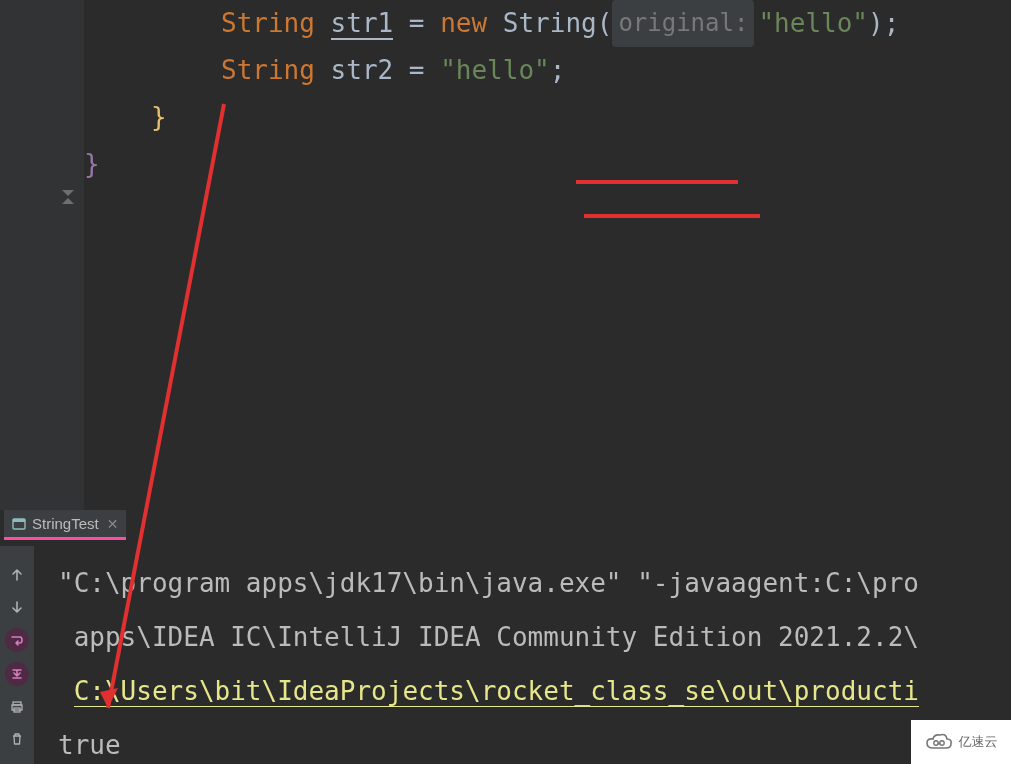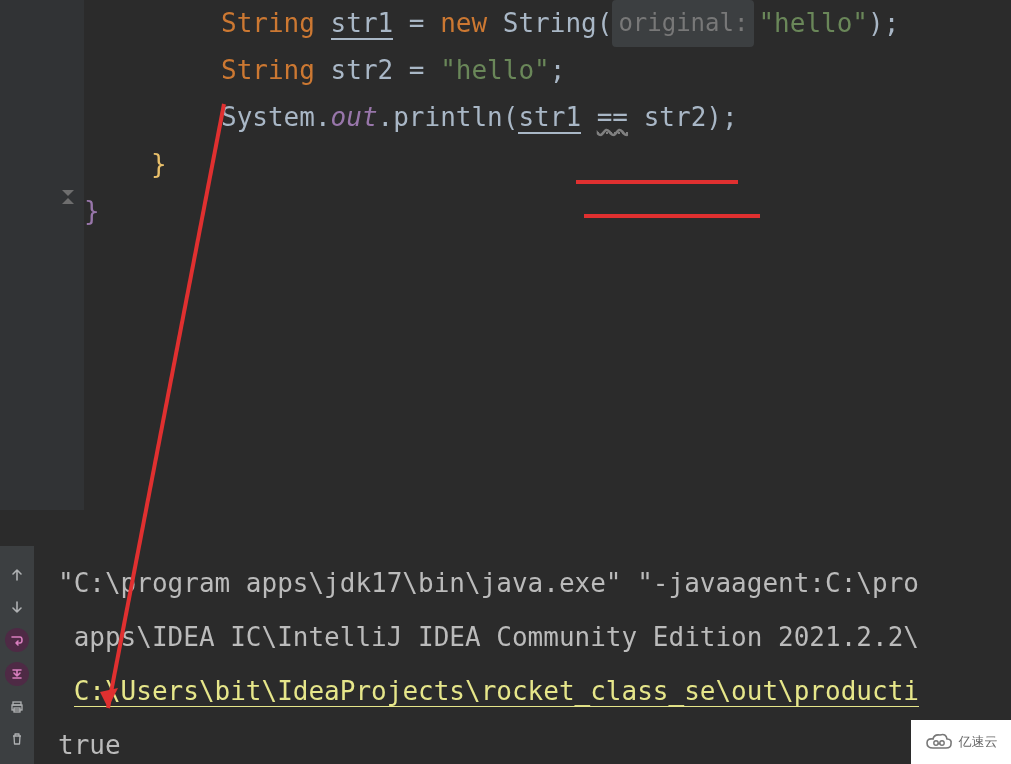--- a/index.html
+++ b/index.html
@@ -67,26 +67,37 @@
       <div class="fold-icon">
         <svg width="16" height="14" viewBox="0 0 16 14">
           <path d="M2 0 L14 0 L8 6 Z" fill="#6e6e6e"></path>
           <path d="M2 14 L14 14 L8 8 Z" fill="#6e6e6e"></path>
         </svg>
       </div>
     </div>
     <div class="code" id="code-lines">
         <div class="line"><span class="pad indent1"></span><span class="kw">String </span><span class="ident underline">str1</span><span class="pun"> = </span><span class="kw">new </span><span class="ident">String(</span><span class="hint-box">original:</span><span class="str">"hello"</span><span class="pun">);</span></div>
         <div class="line"><span class="pad indent1"></span><span class="kw">String </span><span class="ident">str2 = </span><span class="str">"hello"</span><span class="pun">;</span></div>
-        <div class="line"><span class="pad indent1"></span><span class="ident">System.</span><span class="field">out</span><span class="ident">.println(</span><span class="ident underline">str1</span><span class="pun"> </span><span class="op-eq wavy">==</span><span class="ident"> str2</span><span class="pun">);</span></div>
         <div class="line"><span class="pad indent0b"></span><span class="brace1">}</span></div>
         <div class="line"><span class="pad indent0a"></span><span class="brace2">}</span></div>
       </div>
   </div>
 
+  <div class="tabbar">
+    <div class="tab">
+      <span class="tab-icon">
+        <svg width="14" height="14" viewBox="0 0 14 14">
+            <rect x="1" y="2" width="12" height="10" rx="1" fill="none" stroke="#8fbcbb" stroke-width="1.4"></rect>
+            <rect x="1" y="2" width="12" height="3" fill="#8fbcbb"></rect>
+          </svg>
+      </span>
+      <span>StringTest</span>
+      <span class="tab-close">✕</span>
+    </div>
+  </div>
 
   <div class="run">
     <div class="run-gutter">
       <div class="run-btn">
           <svg width="14" height="14" viewBox="0 0 14 14">
             <path d="M7 2 L7 12 M7 2 L3 6 M7 2 L11 6" stroke="#afb1b3" stroke-width="1.6" fill="none" stroke-linecap="round"></path>
           </svg>
         </div>
       <div class="run-btn">
           <svg width="14" height="14" viewBox="0 0 14 14">

